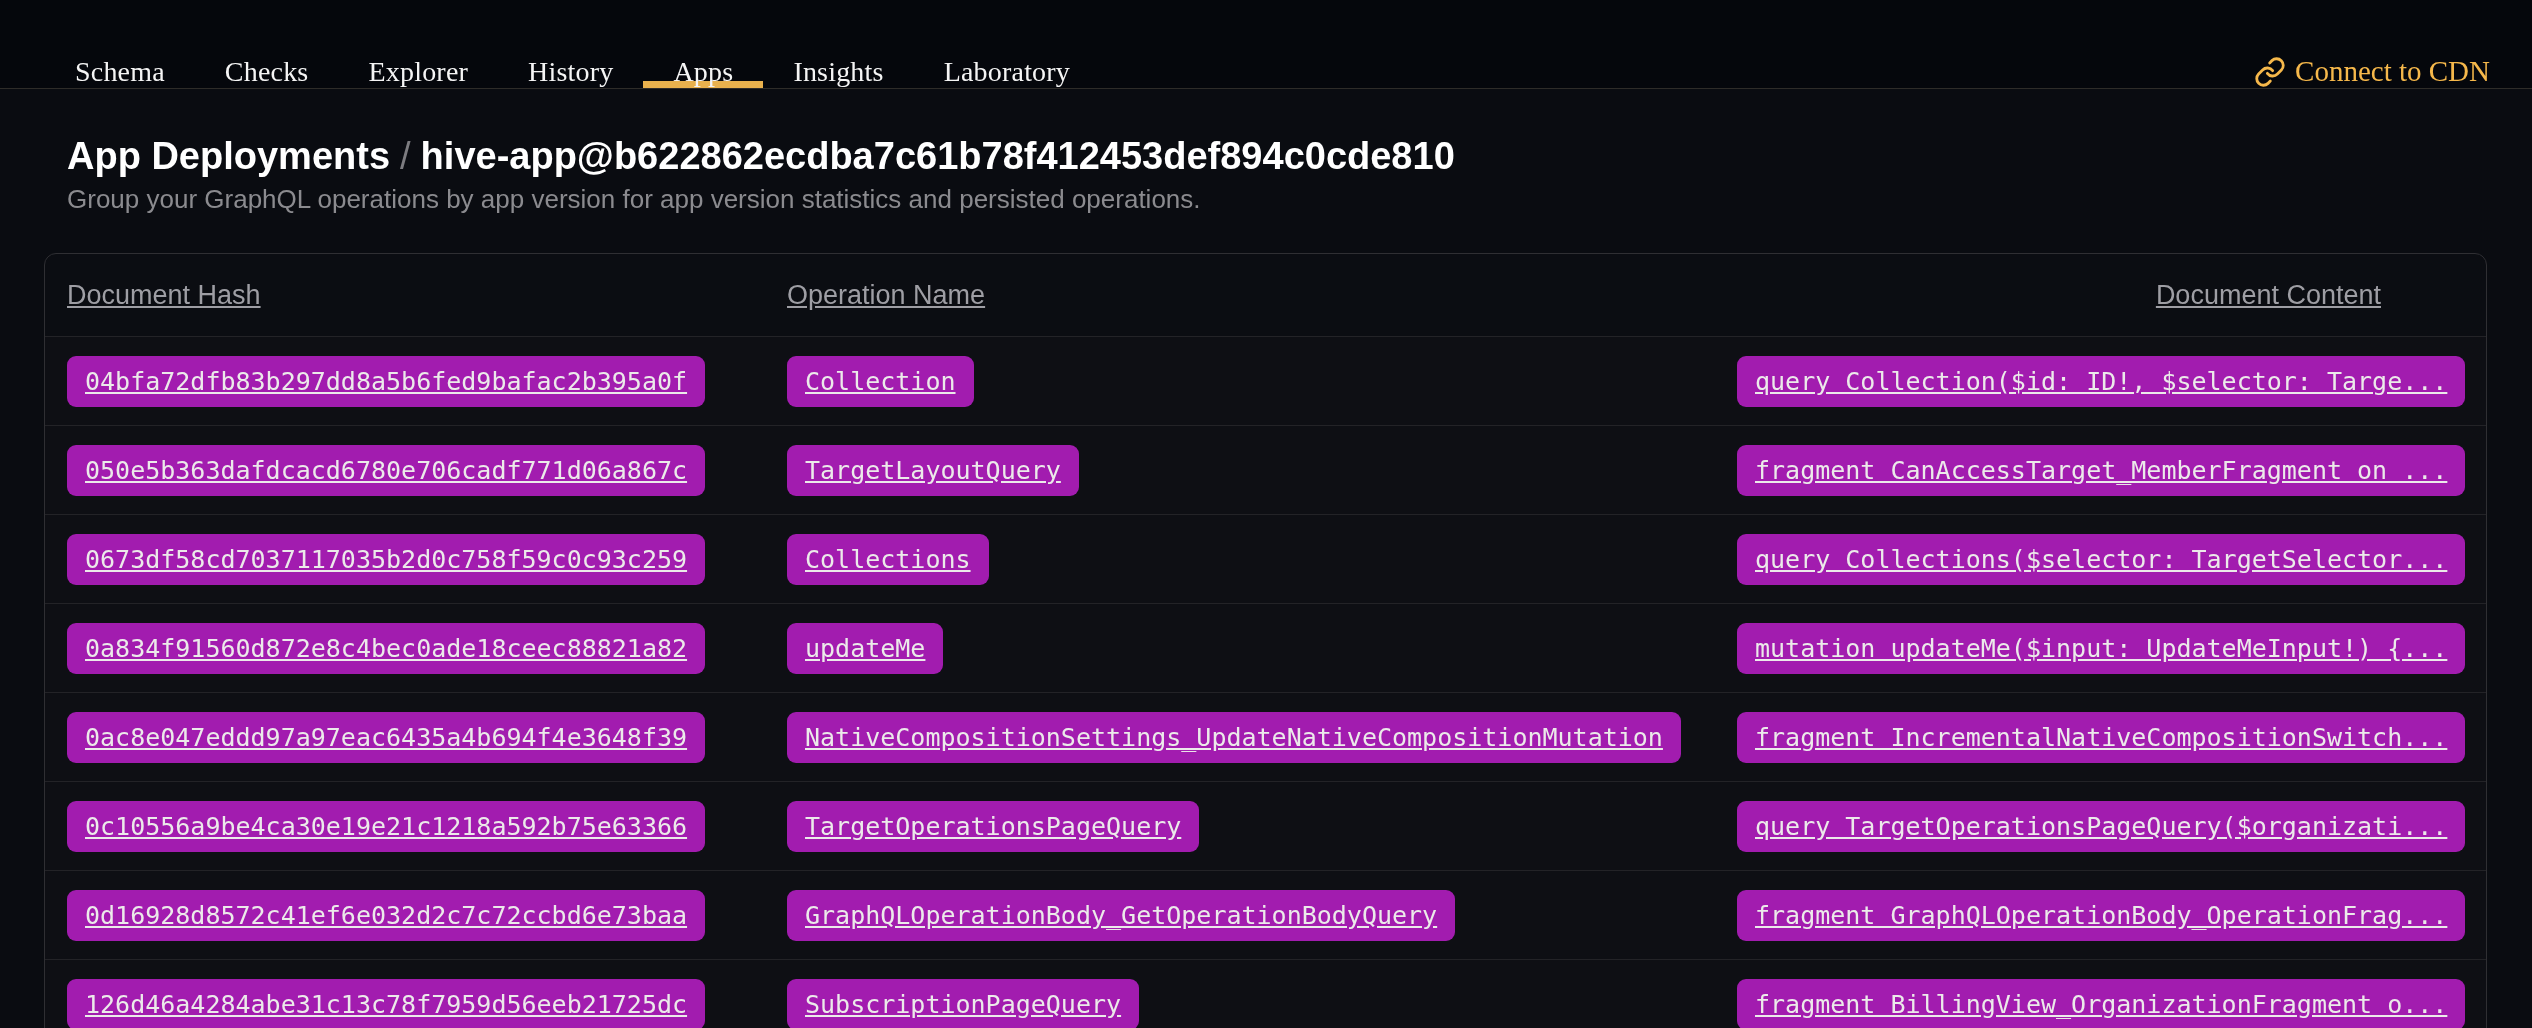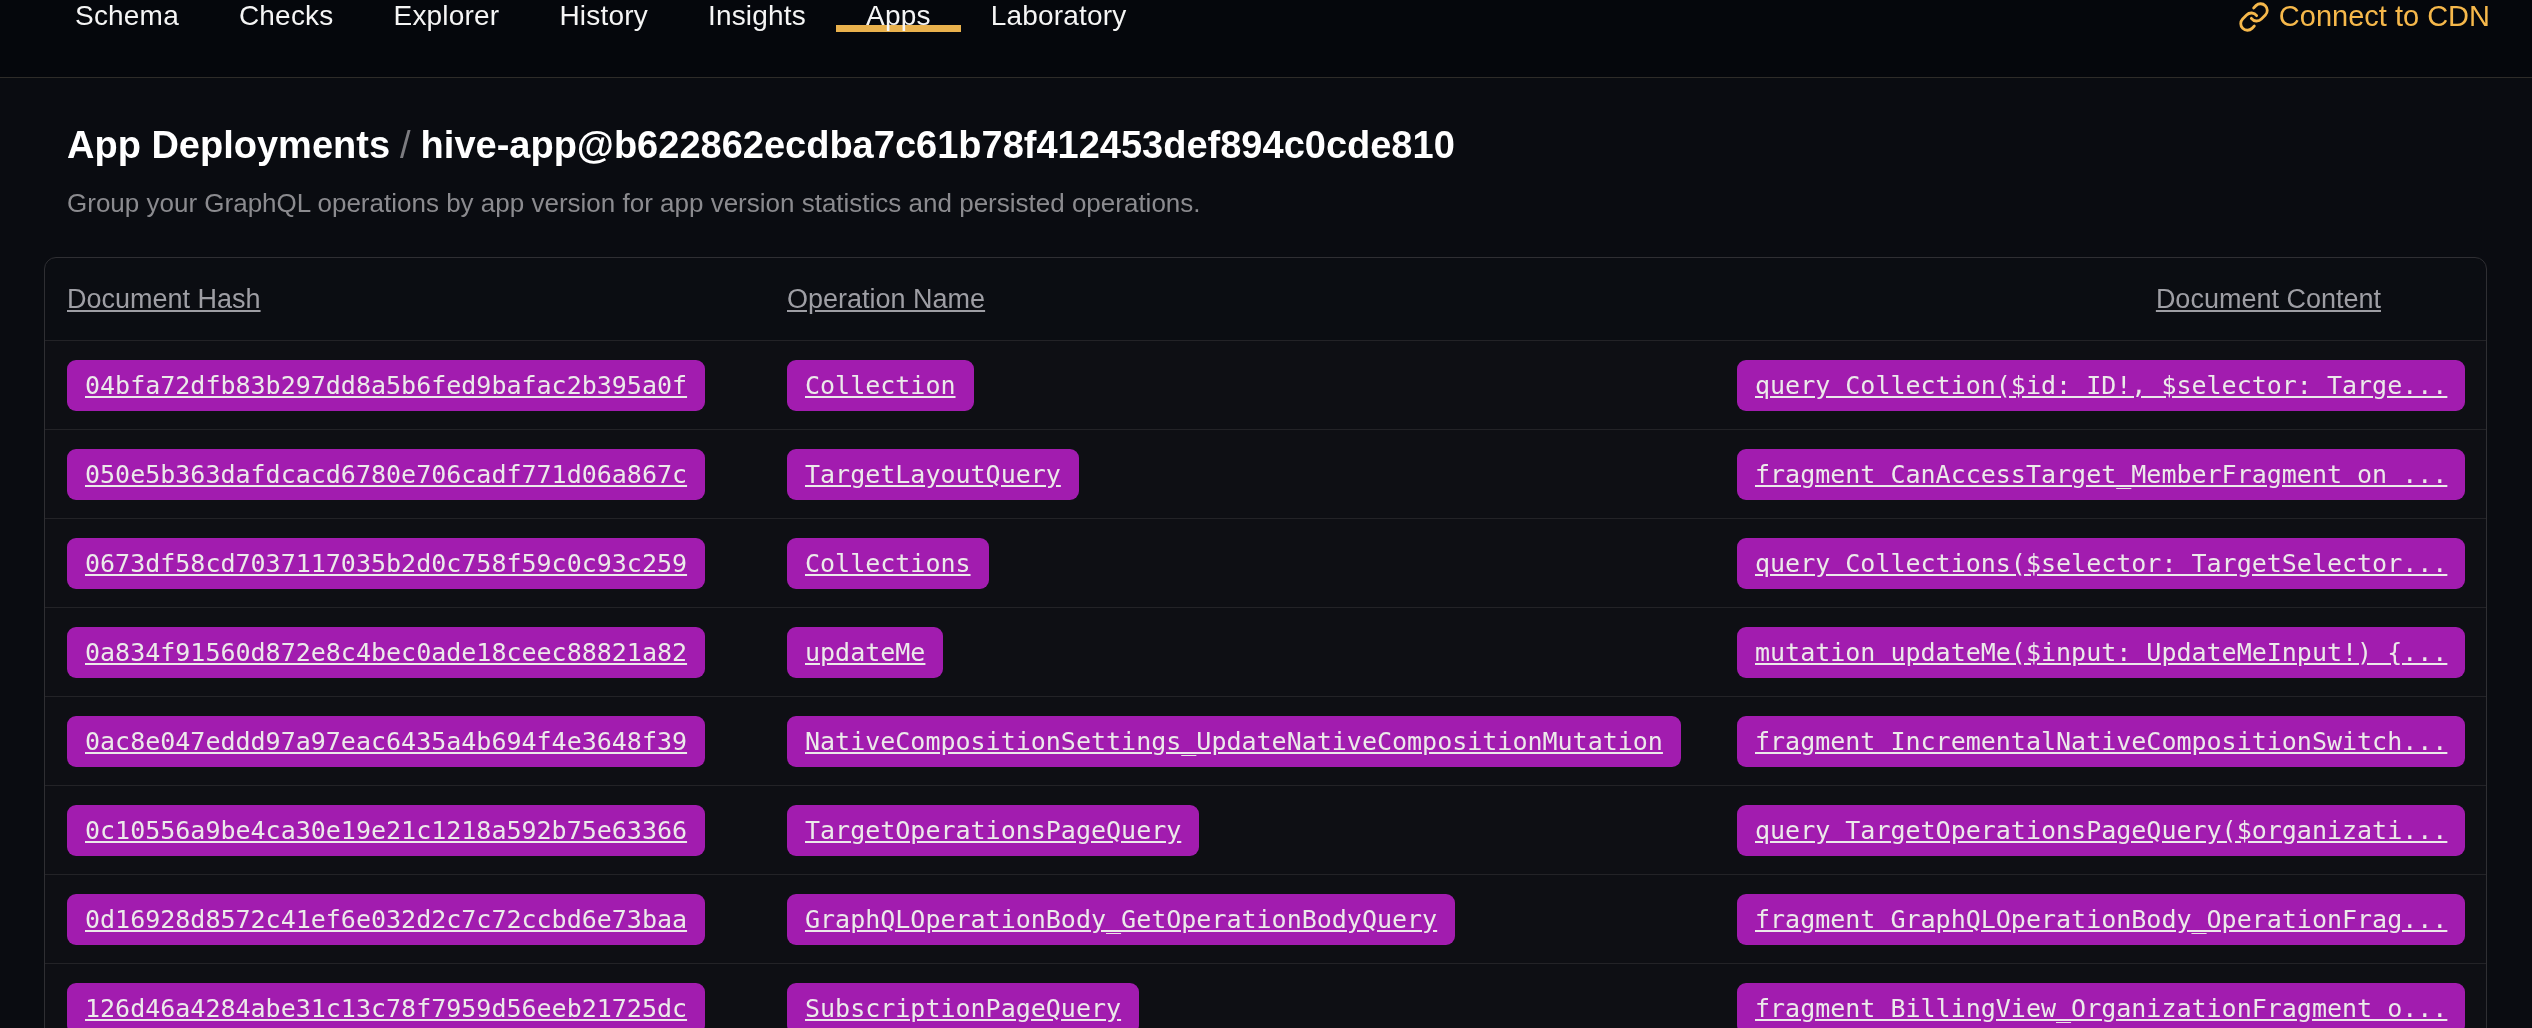--- a/index.html
+++ b/index.html
@@ -5,25 +5,26 @@
   * { margin:0; padding:0; box-sizing:border-box; }
   html,body { width:2532px; height:1028px; overflow:hidden; }
   body {
     background:#0a0c11;
     font-family:"Liberation Sans", sans-serif;
     color:#f2f2f2;
   }
 
   
   .topnav {
-    height:78px;
+    height:89px;
     background:#05070c;
     border-bottom:1px solid #2e2c29;
     display:flex;
-    align-items:flex-start;
+    align-items:flex-end;
+    font-family:Liberation Serif, serif;
   }
   .nav-tabs { display:flex; align-items:stretch; margin-left:45px; }
   .nav-item {
     display:flex; align-items:center;
     padding:0 30px;
     font-size:28px;
     color:#f5f5f5;
     cursor:pointer;
     letter-spacing:.2px;
   }
@@ -33,21 +34,21 @@
     display:flex; align-items:center; gap:9px;
     color:#f6b84b; font-size:29px;
     cursor:pointer; text-decoration:none;
   }
   .cdn-link svg { display:block; }
 
   
   .page-head { padding:0 67px; }
   .breadcrumb { margin-top:46px; font-size:38px; font-weight:700; color:#ffffff; }
   .breadcrumb .sep { color:#7c7c80; font-weight:400; padding:0 10px; }
-  .subtitle { margin-top:21px; font-size:26px; color:#8b8b8f; }
+  .subtitle { margin-top:6px; font-size:26px; color:#8b8b8f; }
 
   
   .table {
     margin:38px 45px 0 44px;
     border:1px solid #2f2f33;
     border-radius:12px;
     background:#0b0d12;
     overflow:hidden;
   }
   .t-grid {
@@ -87,25 +88,25 @@
   </div>
       <div class="nav-item">
     <span class="nav-label">Checks</span>
   </div>
       <div class="nav-item">
     <span class="nav-label">Explorer</span>
   </div>
       <div class="nav-item">
     <span class="nav-label">History</span>
   </div>
-      <div class="nav-item">
-    <span class="nav-label">Insights</span>
-  </div>
       <div class="nav-item active">
     <span class="nav-label">Apps</span>
+  </div>
+      <div class="nav-item">
+    <span class="nav-label">Insights</span>
   </div>
       <div class="nav-item">
     <span class="nav-label">Laboratory</span>
   </div>
     </div>
   <a class="cdn-link">
     <svg width="32" height="32" viewBox="0 0 24 24" fill="none" stroke="#f6b84b" stroke-width="2.1" stroke-linecap="round" stroke-linejoin="round">
       <path d="M10 13a5 5 0 0 0 7.54.54l3-3a5 5 0 0 0-7.07-7.07l-1.72 1.71"></path>
       <path d="M14 11a5 5 0 0 0-7.54-.54l-3 3a5 5 0 0 0 7.07 7.07l1.71-1.71"></path>
     </svg>

